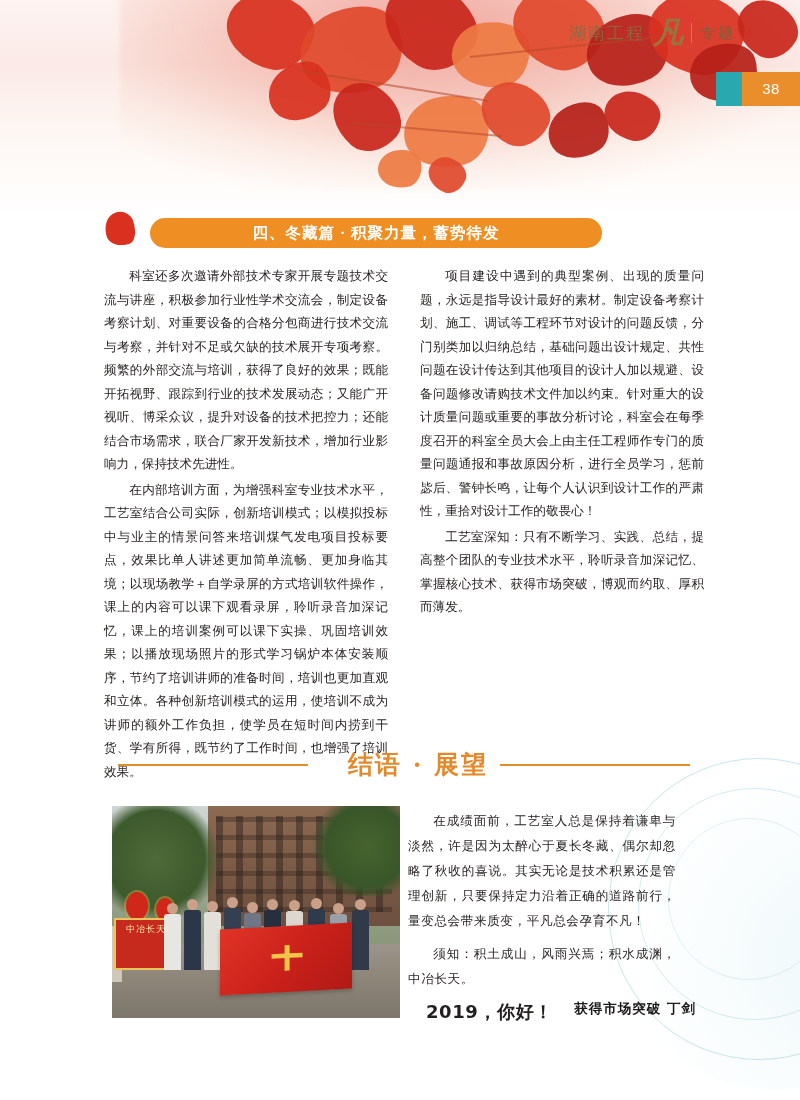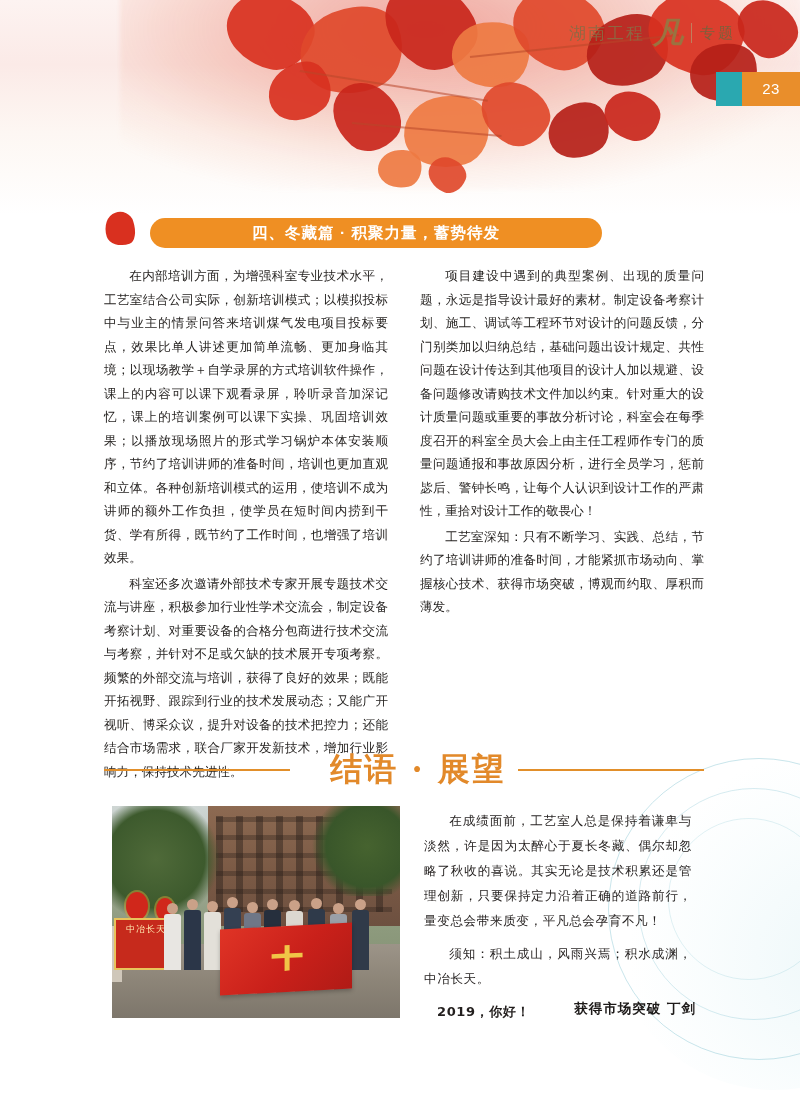--- a/index.html
+++ b/index.html
@@ -123,21 +123,21 @@
     border-radius: 15px;
     z-index: 4;
   }
   .section-bar .txt {
     color: #ffffff;
     font-size: 15.5px;
     font-weight: bold;
     line-height: 30px;
     text-align: center;
     letter-spacing: 1px;
-    font-family: Liberation Sans, sans-serif;
+    font-family: Liberation Serif, serif;
   }
   .bar-leaf {
     position: absolute;
     top: 212px; left: 105px;
     width: 30px; height: 34px;
     background: #d9301f;
     border-radius: 52% 48% 35% 65% / 60% 40% 60% 40%;
     transform: rotate(-18deg);
     z-index: 4;
   }
@@ -178,21 +178,21 @@
   }
   .conclusion-head .ch-rule {
     height: 2px;
     background: #e28f2a;
     flex: 1;
   }
   .conclusion-head .ch-rule.left { max-width: 190px; }
   .conclusion-head .ch-rule.right { max-width: 190px; }
   .conclusion-head .ch-txt {
     font-family: "DejaVu Serif", serif;
-    font-size: 32px;
+    font-size: 25px;
     font-weight: bold;
     color: #e2892a;
     letter-spacing: 2px;
     white-space: nowrap;
     margin-left: 28px;
   }
 
   
   .photo {
     position: absolute;
@@ -302,40 +302,40 @@
   .ph-pillar {
     position: absolute;
     bottom: 36px; left: 0;
     width: 10px; height: 56px;
     background: #cfc7ba;
   }
 
   
   .closing {
     position: absolute;
-    top: 808px; left: 424px;
+    top: 808px; left: 408px;
     width: 268px;
     z-index: 3;
   }
   .closing p {
     margin: 0 0 8px 0;
     font-family: "DejaVu Serif", serif;
     font-size: 12.6px;
     line-height: 25px;
     color: #231f1e;
     text-align: justify;
     text-justify: inter-ideograph;
     text-indent: 2em;
     letter-spacing: .6px;
   }
   .closing .year-line {
     text-indent: 1em;
     font-weight: bold;
     font-family: "DejaVu Sans", sans-serif;
-    font-size: 13px;
+    font-size: 18px;
   }
   .signature {
     position: absolute;
     top: 1000px; left: 428px;
     width: 268px;
     text-align: right;
     font-family: "DejaVu Sans", sans-serif;
     font-size: 13.5px;
     font-weight: bold;
     color: #1d1a19;
@@ -394,36 +394,36 @@
 
 <div class="masthead">
   <span class="mh-cn">湖南工程</span>
   <span class="mh-big">凡</span>
   <span class="mh-divider"></span>
   <span class="mh-sub">专题</span>
 </div>
 
 <div class="tab-teal"></div>
 <div class="page-tab">
-  <div class="num">23</div>
+  <div class="num">38</div>
 </div>
 
 <div class="bar-leaf"></div>
 <div class="section-bar">
   <div class="txt">四、冬藏篇 · 积聚力量，蓄势待发</div>
 </div>
 
 <div class="body-cols">
   <div class="col">
+    <p>科室还多次邀请外部技术专家开展专题技术交流与讲座，积极参加行业性学术交流会，制定设备考察计划、对重要设备的合格分包商进行技术交流与考察，并针对不足或欠缺的技术展开专项考察。频繁的外部交流与培训，获得了良好的效果；既能开拓视野、跟踪到行业的技术发展动态；又能广开视听、博采众议，提升对设备的技术把控力；还能结合市场需求，联合厂家开发新技术，增加行业影响力，保持技术先进性。</p>
     <p>在内部培训方面，为增强科室专业技术水平，工艺室结合公司实际，创新培训模式；以模拟投标中与业主的情景问答来培训煤气发电项目投标要点，效果比单人讲述更加简单流畅、更加身临其境；以现场教学＋自学录屏的方式培训软件操作，课上的内容可以课下观看录屏，聆听录音加深记忆，课上的培训案例可以课下实操、巩固培训效果；以播放现场照片的形式学习锅炉本体安装顺序，节约了培训讲师的准备时间，培训也更加直观和立体。各种创新培训模式的运用，使培训不成为讲师的额外工作负担，使学员在短时间内捞到干货、学有所得，既节约了工作时间，也增强了培训效果。</p>
-    <p>科室还多次邀请外部技术专家开展专题技术交流与讲座，积极参加行业性学术交流会，制定设备考察计划、对重要设备的合格分包商进行技术交流与考察，并针对不足或欠缺的技术展开专项考察。频繁的外部交流与培训，获得了良好的效果；既能开拓视野、跟踪到行业的技术发展动态；又能广开视听、博采众议，提升对设备的技术把控力；还能结合市场需求，联合厂家开发新技术，增加行业影响力，保持技术先进性。</p>
   </div>
   <div class="col">
     <p>项目建设中遇到的典型案例、出现的质量问题，永远是指导设计最好的素材。制定设备考察计划、施工、调试等工程环节对设计的问题反馈，分门别类加以归纳总结，基础问题出设计规定、共性问题在设计传达到其他项目的设计人加以规避、设备问题修改请购技术文件加以约束。针对重大的设计质量问题或重要的事故分析讨论，科室会在每季度召开的科室全员大会上由主任工程师作专门的质量问题通报和事故原因分析，进行全员学习，惩前毖后、警钟长鸣，让每个人认识到设计工作的严肃性，重拾对设计工作的敬畏心！</p>
-    <p>工艺室深知：只有不断学习、实践、总结，节约了培训讲师的准备时间，才能紧抓市场动向、掌握核心技术、获得市场突破，博观而约取、厚积而薄发。</p>
+    <p>工艺室深知：只有不断学习、实践、总结，提高整个团队的专业技术水平，聆听录音加深记忆、掌握核心技术、获得市场突破，博观而约取、厚积而薄发。</p>
   </div>
 </div>
 
 <div class="conclusion-head">
   <span class="ch-rule left"></span>
   <span class="ch-txt">结语 · 展望</span>
   <span class="ch-rule right"></span>
 </div>
 
 <div class="photo">

